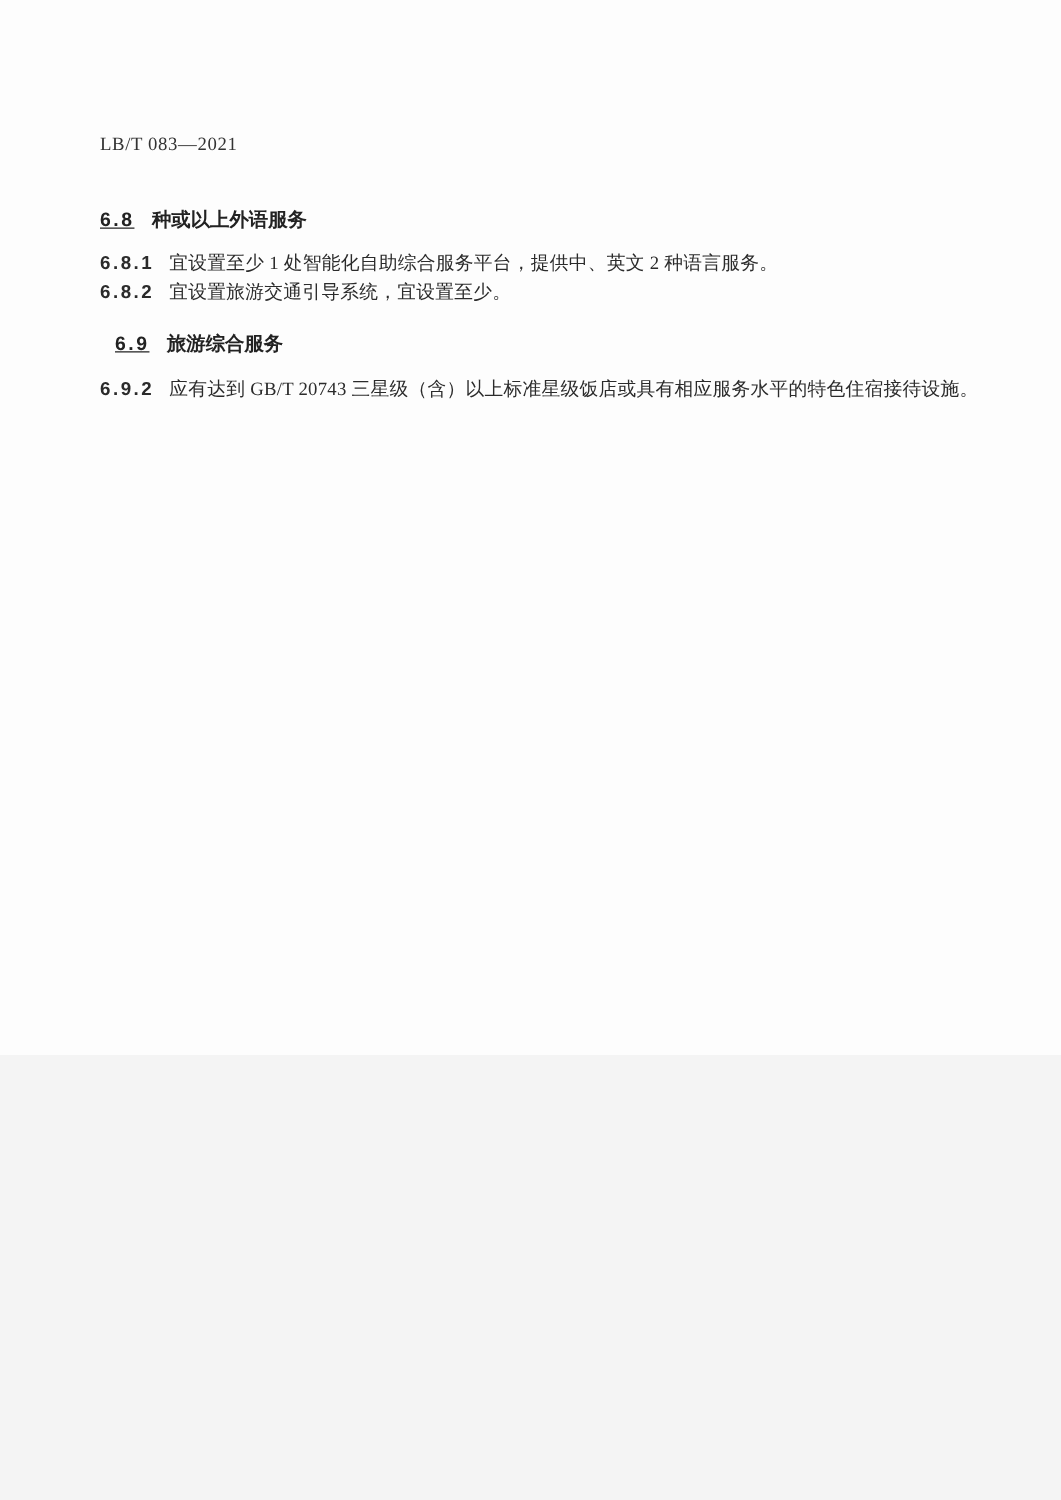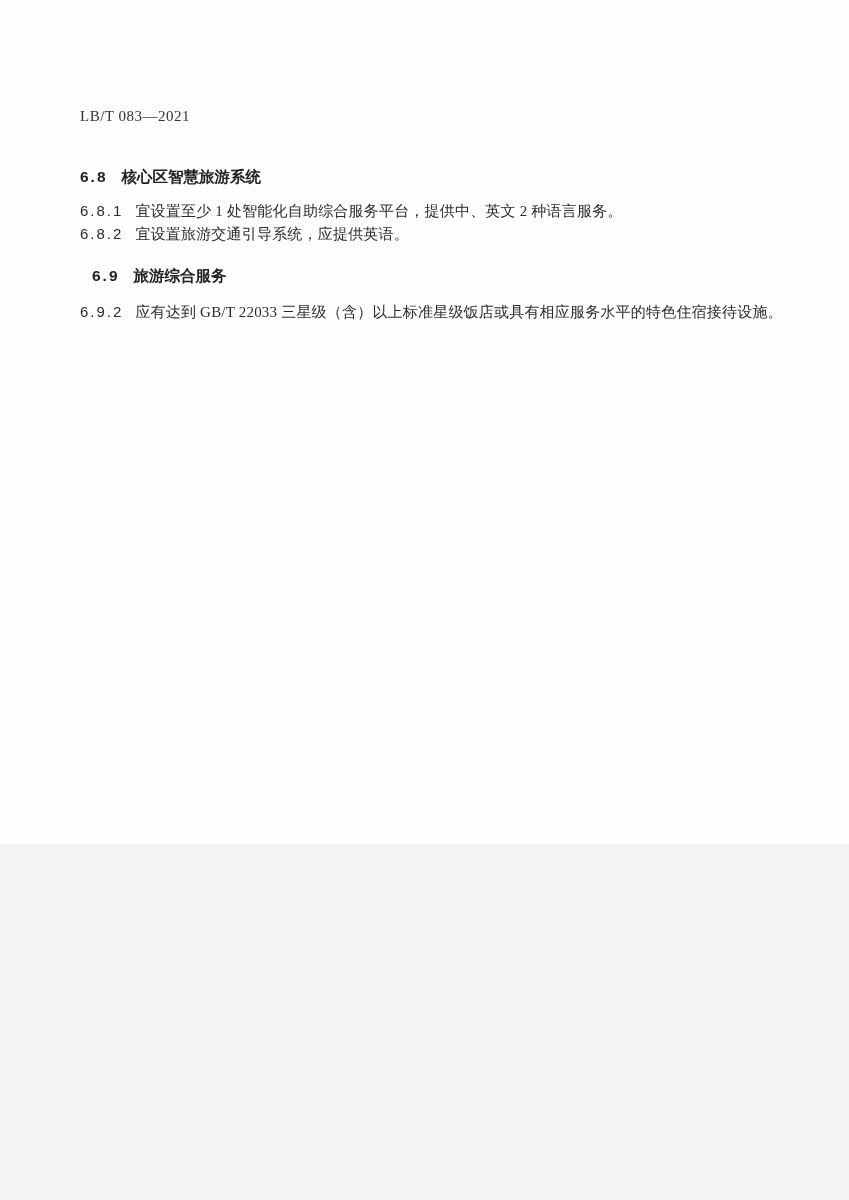--- a/index.html
+++ b/index.html
@@ -36,31 +36,33 @@
   .section-heading.second {
     margin-top: 22px;
     margin-bottom: 16px;
     margin-left: 12px;
   }
   .sec-num {
     letter-spacing: 2px;
     margin-right: 14px;
     font-family: "Liberation Sans", "DejaVu Sans", sans-serif;
     font-weight: 700;
+    text-decoration: underline;
   }
   .clause {
     font-size: 15px;
     line-height: 21.5px;
     white-space: nowrap;
   }
   .clause-num {
     letter-spacing: 2px;
     margin-right: 12px;
     font-family: "Liberation Sans", "DejaVu Sans", sans-serif;
     color: #2b2b2b;
+    font-weight: bold;
   }
   .clause-text {
     letter-spacing: 0.2px;
     font-family: Liberation Serif, serif;
   }
   .page-number {
     position: absolute;
     left: 92px;
     top: 1096px;
     font-size: 14px;
@@ -69,34 +71,34 @@
 </style>
 </head>
 <body>
 
 <div class="page">
 
   <div class="doc-header">LB/T 083—2021</div>
 
   <div class="section">
     <div class="section-heading">
-      <span class="sec-num">6.8</span><span class="sec-title">核心区智慧旅游系统</span>
+      <span class="sec-num">6.8</span><span class="sec-title">种或以上外语服务</span>
     </div>
     <div class="clause">
       <span class="clause-num">6.8.1</span><span class="clause-text">宜设置至少 1 处智能化自助综合服务平台，提供中、英文 2 种语言服务。</span>
     </div>
     <div class="clause">
-      <span class="clause-num">6.8.2</span><span class="clause-text">宜设置旅游交通引导系统，应提供英语。</span>
+      <span class="clause-num">6.8.2</span><span class="clause-text">宜设置旅游交通引导系统，宜设置至少。</span>
     </div>
   </div>
 
   <div class="section">
     <div class="section-heading second">
       <span class="sec-num">6.9</span><span class="sec-title">旅游综合服务</span>
     </div>
     <div class="clause">
-      <span class="clause-num">6.9.2</span><span class="clause-text">应有达到 GB/T 22033 三星级（含）以上标准星级饭店或具有相应服务水平的特色住宿接待设施。</span>
+      <span class="clause-num">6.9.2</span><span class="clause-text">应有达到 GB/T 20743 三星级（含）以上标准星级饭店或具有相应服务水平的特色住宿接待设施。</span>
     </div>
   </div>
 
   <div class="page-number">6</div>
 
 </div>
 
 </body></html>

